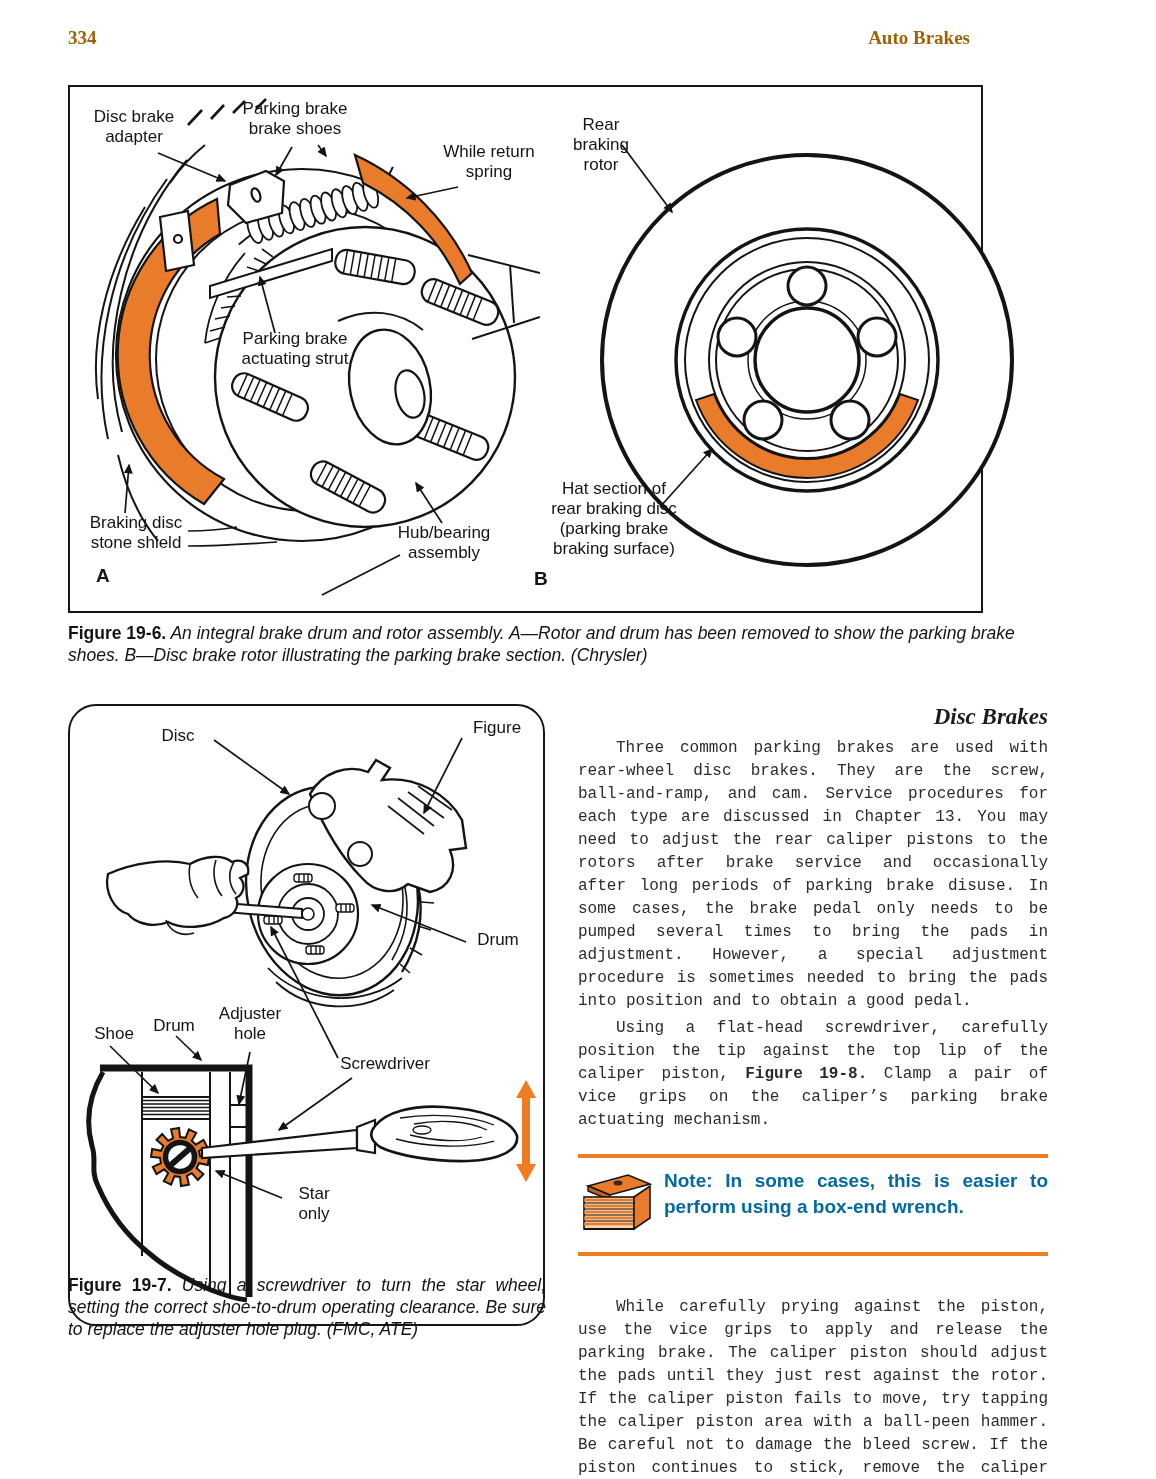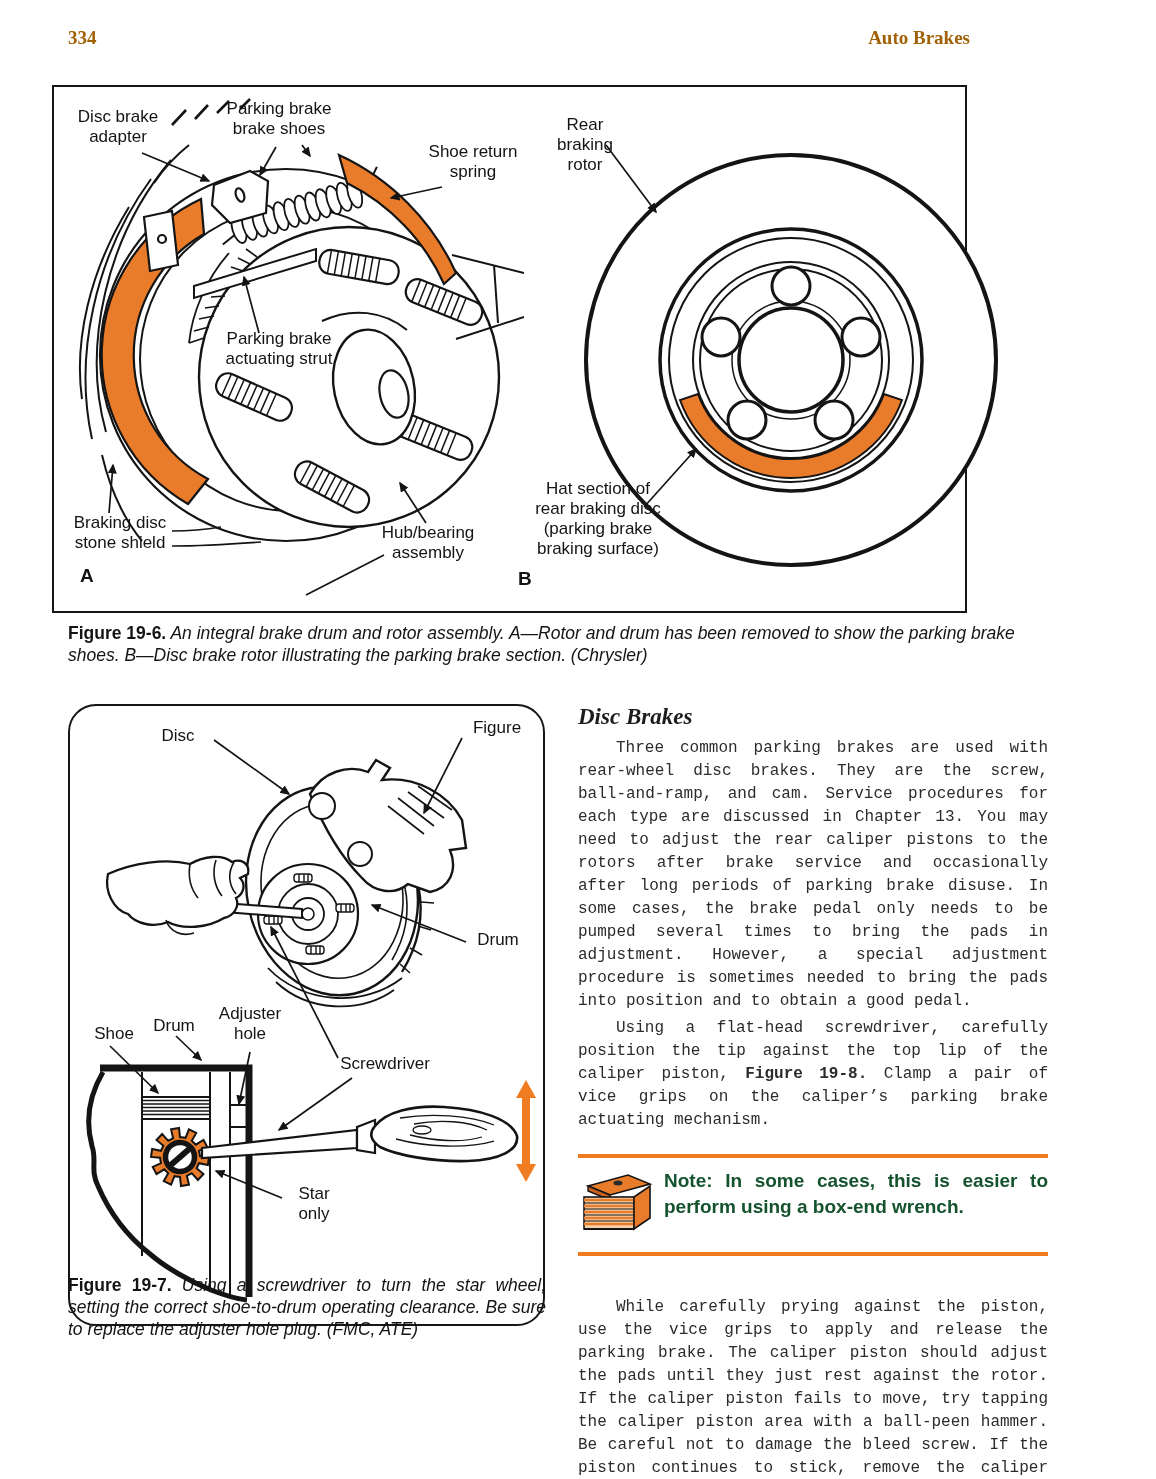--- a/index.html
+++ b/index.html
@@ -8,41 +8,41 @@
     font-family:"Liberation Sans",sans-serif;color:#141414;overflow:hidden;
   }
   .hdr{position:absolute;top:27px;font-family:"Liberation Serif",serif;font-weight:bold;font-size:19px;color:#a16207;}
   .figbox{position:absolute;border:2px solid #161616;background:#fff;box-sizing:border-box;}
   .lbl{position:absolute;font-size:17px;line-height:20px;text-align:center;white-space:pre-line;color:#141414;}
   .letter{position:absolute;font-size:19px;font-weight:bold;color:#141414;}
   .cap{position:absolute;font-size:17.5px;line-height:22px;color:#141414;}
   .cap .caplbl{font-weight:bold;font-style:normal;}
   .cap .captxt{font-style:italic;}
   .col{position:absolute;left:578px;top:704px;width:470px;}
-  .col h2{margin:0 0 7px 0;text-align:left;font-family:"Liberation Serif",serif;
+  .col h2{margin:0 0 7px 0;text-align:right;font-family:"Liberation Serif",serif;
           font-style:italic;font-weight:bold;font-size:23px;color:#1c1c1c;}
   .body-p{margin:0;font-family:Liberation Mono, monospace;font-size:16px;line-height:23px;
           text-align:justify;color:#2b2b2b;text-indent:38px;}
   .body-p + .body-p{margin-top:4px;}
   .figref{font-weight:bold;}
   .notebox{margin-top:22px;border-top:4px solid #f07c22;border-bottom:4px solid #f07c22;
            padding:10px 0 12px 0;display:flex;align-items:flex-start;}
   .note-icon{flex:0 0 86px;padding-top:2px;}
-  .note-text{flex:1;font-weight:bold;font-size:19px;line-height:26px;text-align:justify;color:#14532d;}
+  .note-text{flex:1;font-weight:bold;font-size:19px;line-height:26px;text-align:justify;color:#0369a1;}
   .p3{margin-top:40px;}
   svg{position:absolute;left:0;top:0;}
   .svgB{left:470px;}
 </style>
 </head>
 <body>
 
 <div class="hdr" style="left:68px">334</div>
 <div class="hdr" style="right:186px">Auto Brakes</div>
 
-<div class="figbox" style="left:52px;top:85px;width:915px;height:528px;">
+<div class="figbox" style="left:68px;top:85px;width:915px;height:528px;">
 
   <svg width="470" height="524" viewBox="0 0 470 524">
     <defs>
       <marker id="aA" markerWidth="11" markerHeight="10" refX="8.5" refY="4.5" orient="auto" markerUnits="userSpaceOnUse">
         <path d="M0,0 L10,4.5 L0,9 Z" fill="#141414"></path>
       </marker>
     </defs>
 
     <g fill="none" stroke="#141414" stroke-width="2">
       <path d="M117,73 C52,150 28,260 52,345"></path>
@@ -164,21 +164,21 @@
     <g fill="none" stroke="#141414" stroke-width="1.7">
       <path d="M82,58 L132,125" marker-end="url(#aB)"></path>
       <path d="M120,420 L172,362" marker-end="url(#aB)"></path>
     </g>
   </svg>
 
   <div class="lbl" style="left:8px;top:20px;width:112px">Disc brake
 adapter</div>
   <div class="lbl" style="left:158px;top:12px;width:134px">Parking brake
 brake shoes</div>
-  <div class="lbl" style="left:352px;top:55px;width:134px">Shoe return
+  <div class="lbl" style="left:352px;top:55px;width:134px">While return
 spring</div>
   <div class="lbl" style="left:158px;top:242px;width:134px">Parking brake
 actuating strut</div>
   <div class="lbl" style="left:10px;top:426px;width:112px">Braking disc
 stone shield</div>
   <div class="lbl" style="left:318px;top:436px;width:112px">Hub/bearing
 assembly</div>
   <div class="letter" style="left:26px;top:478px">A</div>
 
   <div class="lbl" style="left:488px;top:28px;width:86px">Rear

